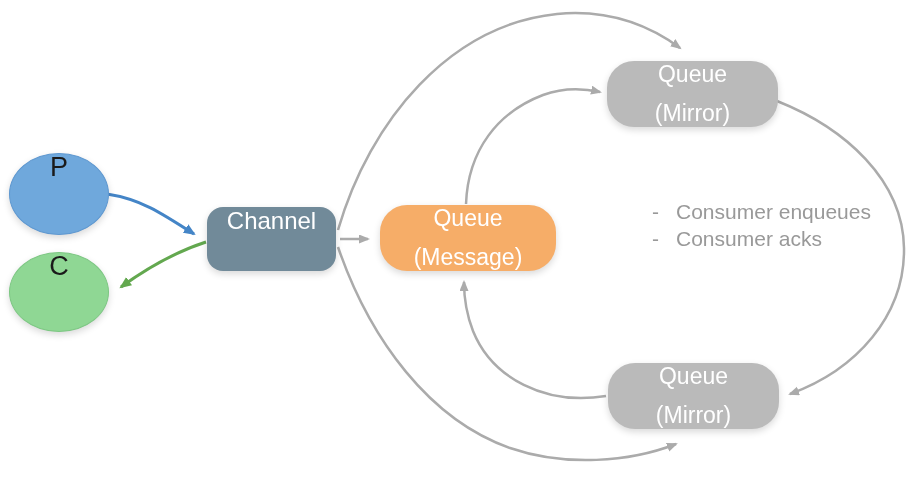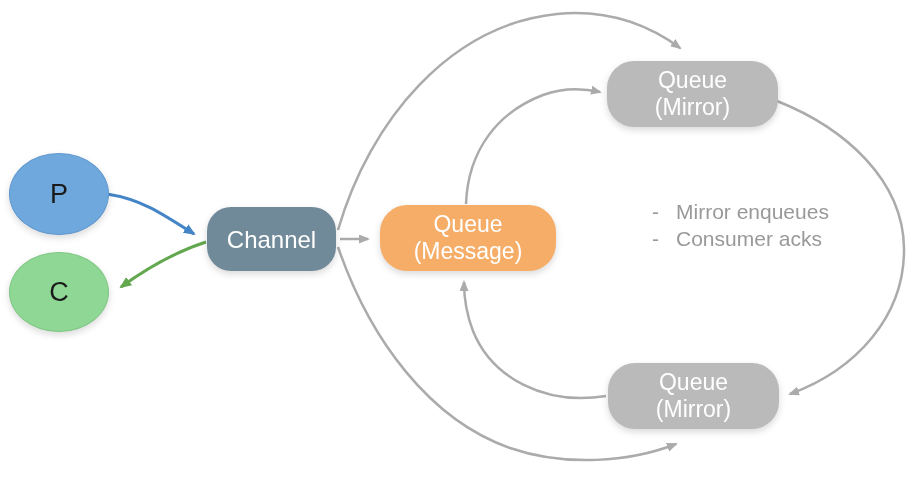--- a/index.html
+++ b/index.html
@@ -19,30 +19,30 @@
     font-family:"Liberation Sans", sans-serif;
   }
   #arrows{position:absolute; left:0; top:0; width:923px; height:477px;}
   #arrows path.link{fill:none; stroke:var(--arrow-gray); stroke-width:2.5;}
   #arrows path.link.blue{stroke:var(--arrow-blue); stroke-width:3;}
   #arrows path.link.green{stroke:var(--arrow-green); stroke-width:3;}
   .mk-gray{fill:var(--arrow-gray);}
   .mk-blue{fill:var(--arrow-blue);}
   .mk-green{fill:var(--arrow-green);}
 
-  .node{position:absolute; display:flex; flex-direction:column; align-items:center; justify-content:center;
+  .node{position:absolute; display:flex; flex-direction:column; align-items:center; justify-content:space-between;
         color:var(--node-text); text-align:center; line-height:27px; font-size:23px;
         box-shadow:0 3px 7px rgba(0,0,0,0.15);}
   .ellipse{border-radius:50%; color:var(--pc-text); font-size:27px;}
   .ellipse.producer{left:9px; top:153px; width:98px; height:80px;
         background:var(--producer-fill); border:1px solid var(--producer-edge);}
   .ellipse.consumer{left:9px; top:252px; width:98px; height:78px;
         background:var(--consumer-fill); border:1px solid var(--consumer-edge);}
   .box{border-radius:24px;}
-  .box.channel{left:207px; top:207px; width:129px; height:64px; background:var(--channel-fill); font-size:24px;}
+  .box.channel{left:207px; top:207px; width:129px; height:64px; background:var(--channel-fill); font-size:24px;border-radius:16px;}
   .box.master{left:380px; top:205px; width:176px; height:66px; background:var(--master-fill); border-radius:27px;}
   .box.mirror-top{left:607px; top:61px; width:171px; height:66px; background:var(--mirror-fill); border-radius:27px;}
   .box.mirror-bottom{left:608px; top:363px; width:171px; height:66px; background:var(--mirror-fill); border-radius:27px;}
 
   .annotation{position:absolute; left:611px; top:198px; width:300px;
         color:var(--annotation-text); font-size:21px; line-height:27px;}
   .annotation .bullet{display:flex;}
   .annotation .dash{margin-left:41px; width:14px;}
   .annotation .bullet-text{margin-left:10px;}
 </style>
@@ -103,21 +103,21 @@
   </div>
 
   <div class="node box mirror-bottom">
     <span>Queue</span>
     <span>(Mirror)</span>
   </div>
 
   <div class="annotation">
     <div class="bullet">
       <span class="dash">-</span>
-      <span class="bullet-text">Mirror enqueues</span>
+      <span class="bullet-text">Consumer enqueues</span>
     </div>
     <div class="bullet">
       <span class="dash">-</span>
       <span class="bullet-text">Consumer acks</span>
     </div>
   </div>
 
 </div>
 
 </body></html>

